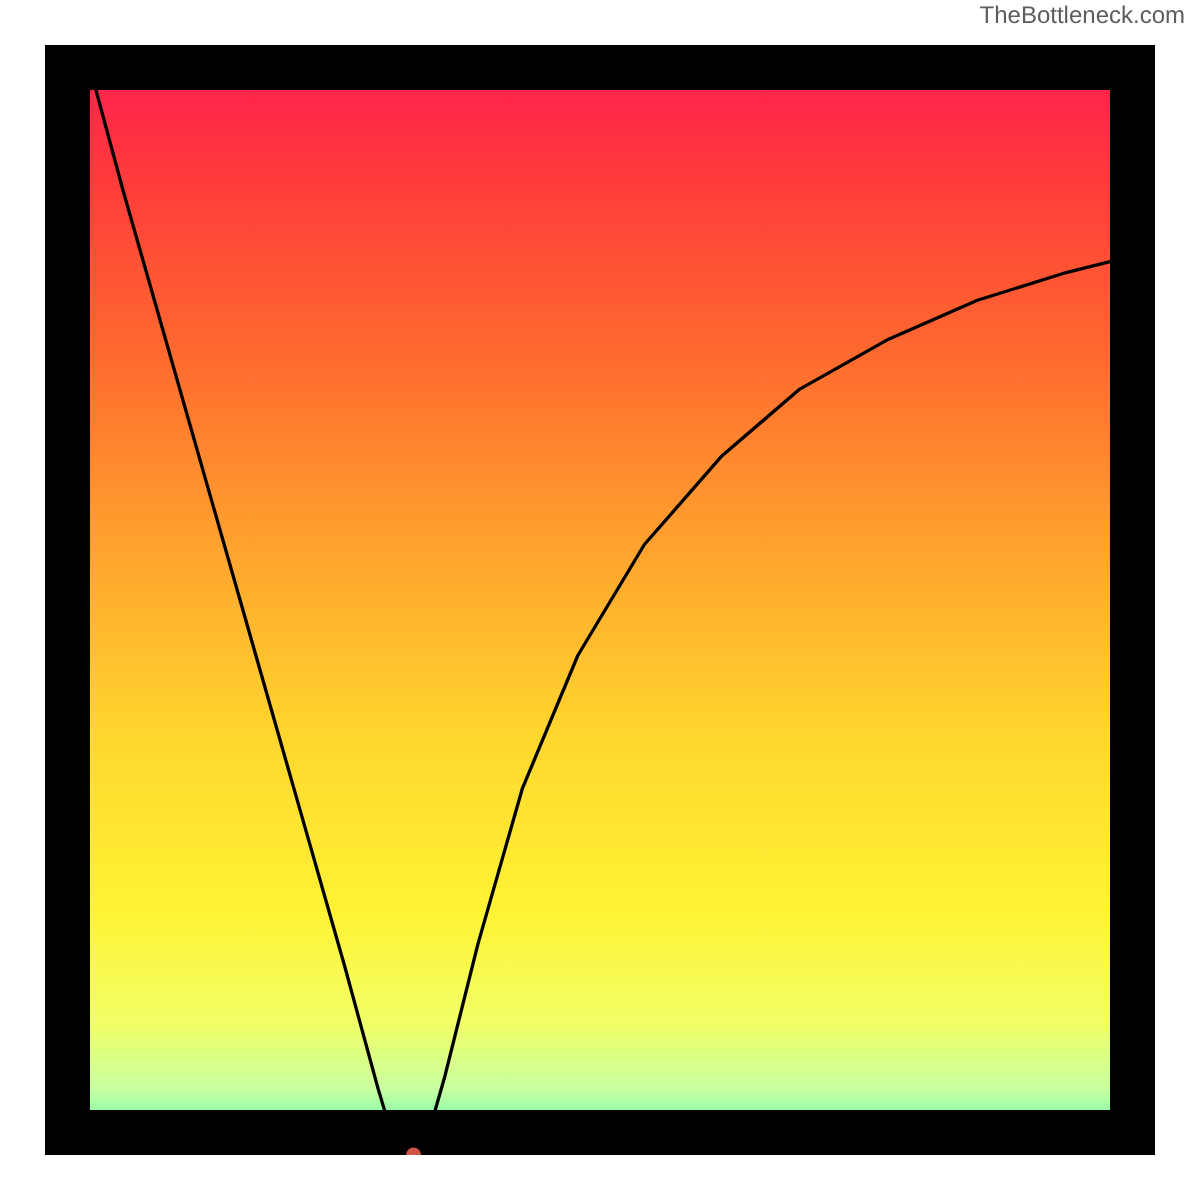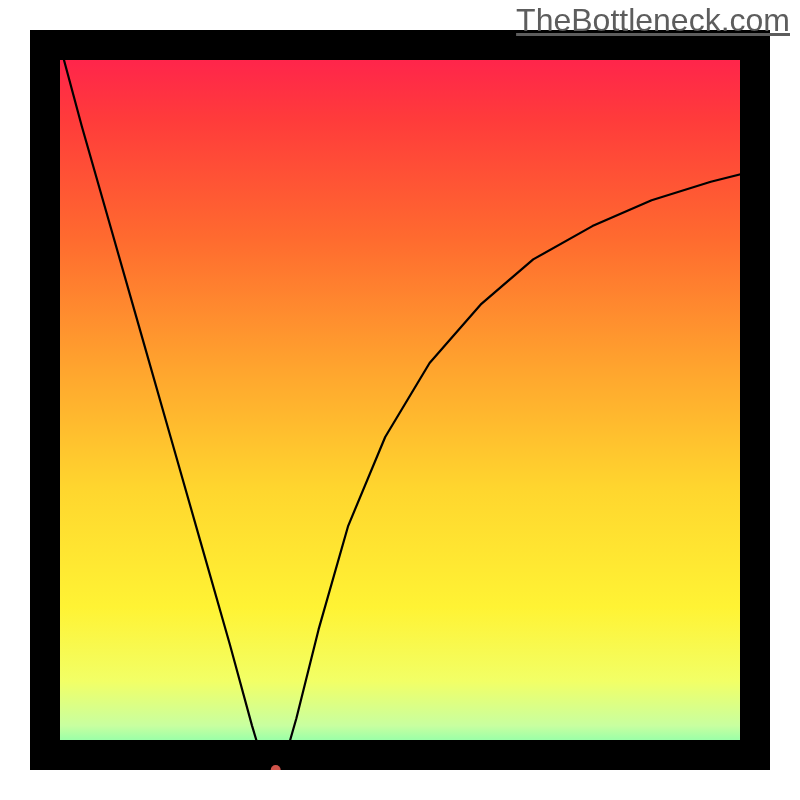--- a/index.html
+++ b/index.html
@@ -12,25 +12,24 @@
   }
   .container {
     position: relative;
     width: 800px;
     height: 800px;
   }
   .watermark {
     position: absolute;
     top: 2px;
     right: 10px;
-    font-size: 32px;
+    font-size: 16px;
     color: #5d5d5d;
     font-weight: 400;
     z-index: 5;
-    text-decoration: underline;
   }
   .plot-frame {
     position: absolute;
     left: 30px;
     top: 30px;
     width: 740px;
     height: 740px;
     z-index: 2;
   }
   .plot-bg {

